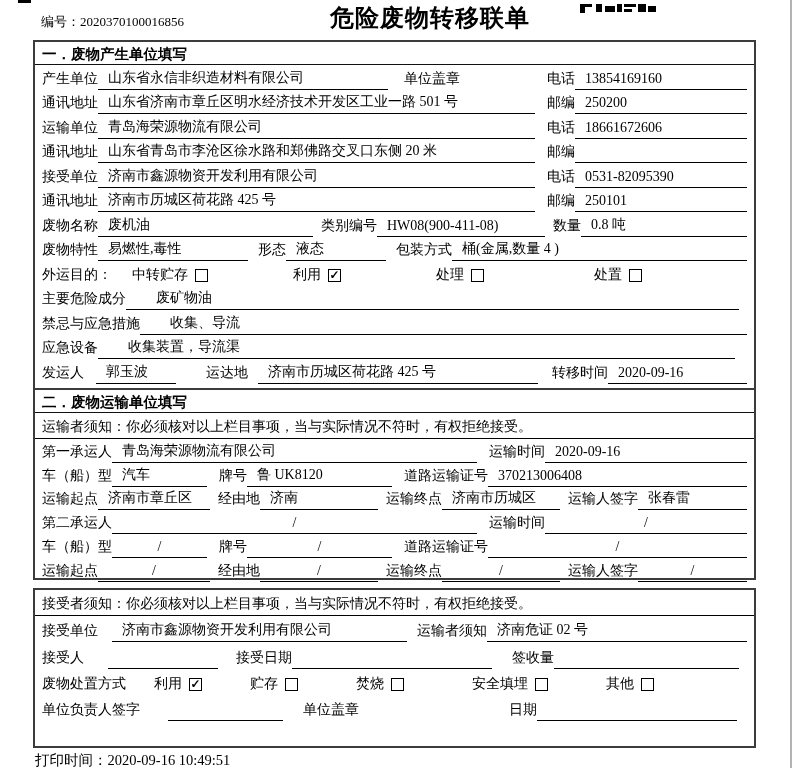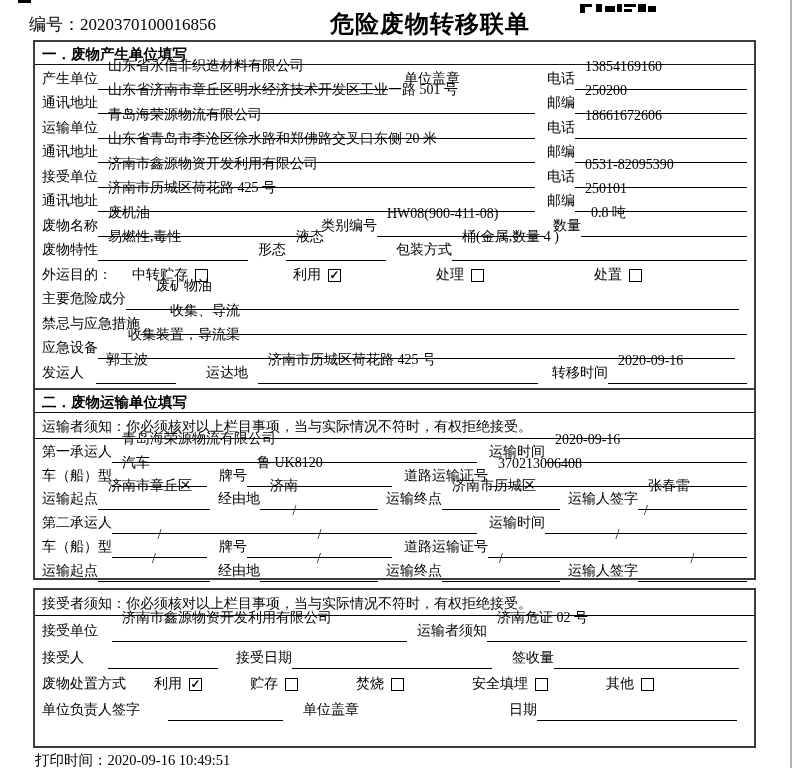--- a/index.html
+++ b/index.html
@@ -1,34 +1,34 @@
 <!DOCTYPE html>
 <html><head>
 <meta charset="utf-8">
 <style>
   html,body{margin:0;padding:0;background:#fff;}
   body{width:796px;height:768px;font-family:"Liberation Serif","DejaVu Serif",serif;color:#000;}
   .page{position:relative;width:796px;height:768px;overflow:hidden;background:#fff;}
-  .serial{position:absolute;left:29px;top:13px;font-size:17px;white-space:nowrap;}
-  .doc-title{position:absolute;left:330px;top:8px;font-size:24px;font-weight:bold;letter-spacing:1px;white-space:nowrap;}
+  .serial{position:absolute;left:41px;top:13px;font-size:13px;white-space:nowrap;}
+  .doc-title{position:absolute;left:330px;top:2px;font-size:24px;font-weight:bold;letter-spacing:1px;white-space:nowrap;}
   .qr{position:absolute;left:580px;top:0;}
   .art{position:absolute;left:18px;top:0;width:13px;height:3px;background:#000;}
   .edge{position:absolute;left:790px;top:0;width:2px;height:768px;background:#b3b3b3;}
   .box{position:absolute;left:33px;width:723px;border:2px solid #3c3c3c;box-sizing:border-box;background:#fff;}
   #box1{top:40px;height:357px;}
   #box2{top:388px;height:192px;}
   #box3{top:588px;height:160px;}
   .sec-title{font-size:14.5px;font-weight:bold;padding:4px 7px 1px;border-bottom:1.5px solid #111;line-height:17px;}
   .notice{font-size:14px;padding:5px 7px 3px;border-bottom:1px solid #000;line-height:17px;}
   .frow{display:flex;align-items:flex-end;padding:0 7px;box-sizing:border-box;font-size:14px;}
   #box1 .frow{height:24.5px;}
   #box2 .frow{height:23.8px;}
   #box3 .frow{height:26.3px;}
   .lb{white-space:nowrap;padding-bottom:2px;flex:0 0 auto;}
-  .u{border-bottom:1px solid #000;white-space:nowrap;padding:0 4px 14px 10px;box-sizing:border-box;overflow:hidden;flex:0 0 auto;}
+  .u{border-bottom:1px solid #000;white-space:nowrap;padding:0 4px 2px 10px;box-sizing:border-box;overflow:hidden;flex:0 0 auto;}
   .grow{flex:1 1 auto;}
   .ctr{text-align:center;padding-left:4px;}
   .sp{flex:0 0 auto;height:1px;}
   .cb{flex:0 0 auto;width:11px;height:11px;border:1.2px solid #000;margin:0 0 4px 7px;font-size:12px;line-height:10px;text-align:center;font-weight:bold;overflow:visible;}
   .print-time{position:absolute;left:35px;top:751px;font-size:14.5px;white-space:nowrap;}
 </style>
 </head>
 <body>
 
 <div class="page">

